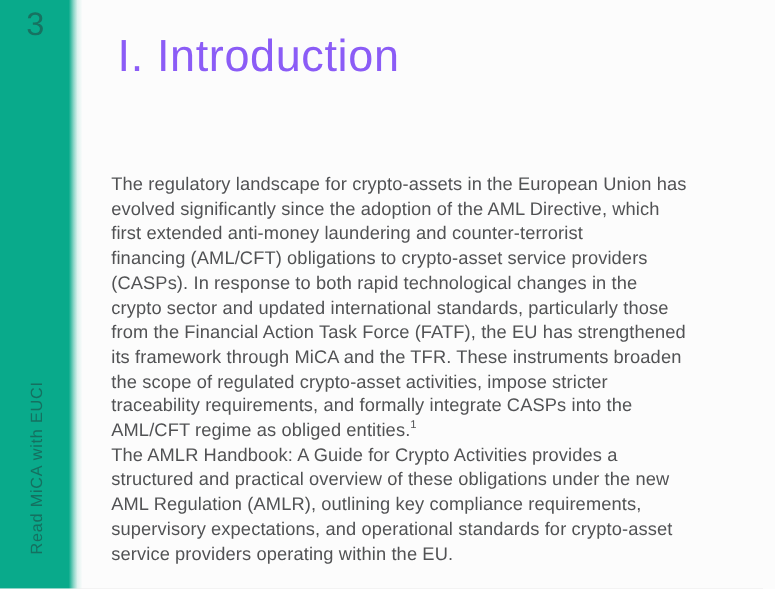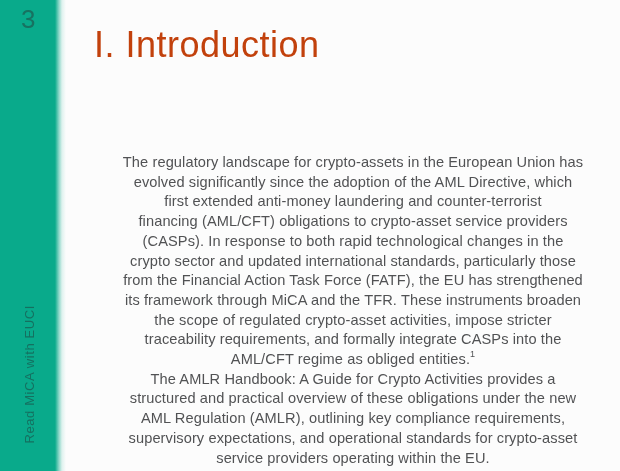--- a/index.html
+++ b/index.html
@@ -62,34 +62,33 @@
     width: 528px;
     height: 471px;
   }
   .title {
     position: absolute;
     left: 5px;
     top: 24px;
     margin: 0;
     font-size: 36px;
     font-weight: 400;
-    color: #c2410c;
+    color: #8b5cf6;
     letter-spacing: 0.5px;
     white-space: nowrap;
   }
   .body-text {
     position: absolute;
     left: 0;
-    top: 153px;
+    top: 139px;
     width: 528px;
     font-size: 14.6px;
     line-height: 19.7px;
     color: #515254;
     letter-spacing: 0.1px;
-    text-align: center;
   }
   .body-text p {
     margin: 0;
     white-space: pre-line;
   }
   .body-text .para {
     white-space: pre-line;
   }
   sup.footnote {
     font-size: 9px;

